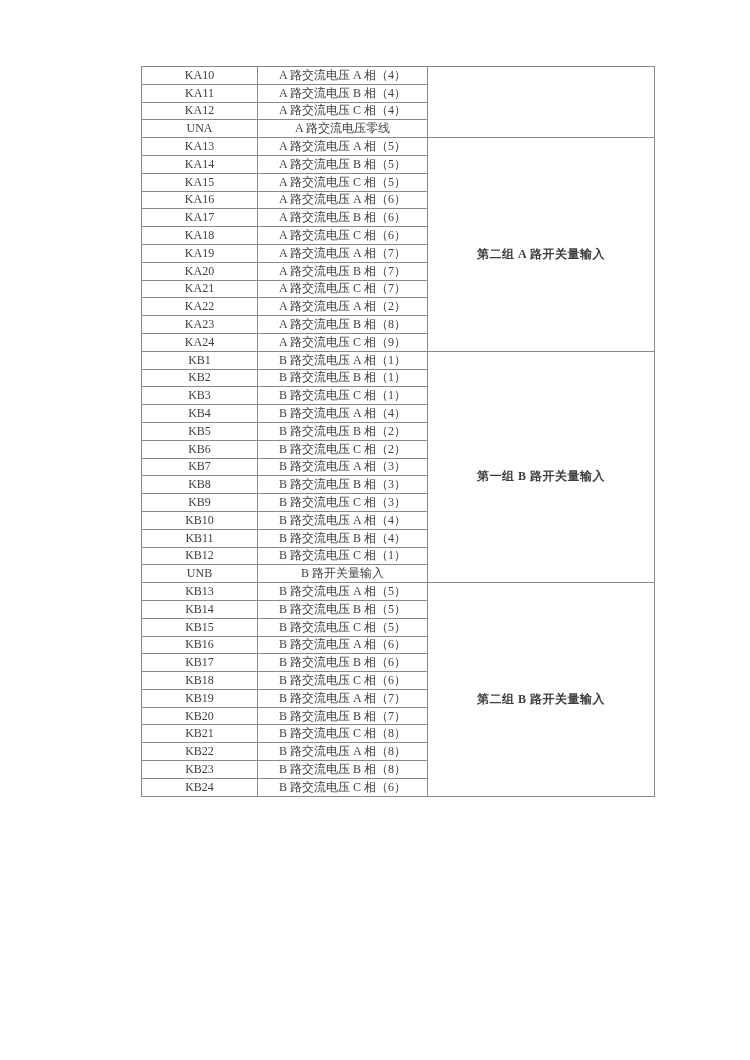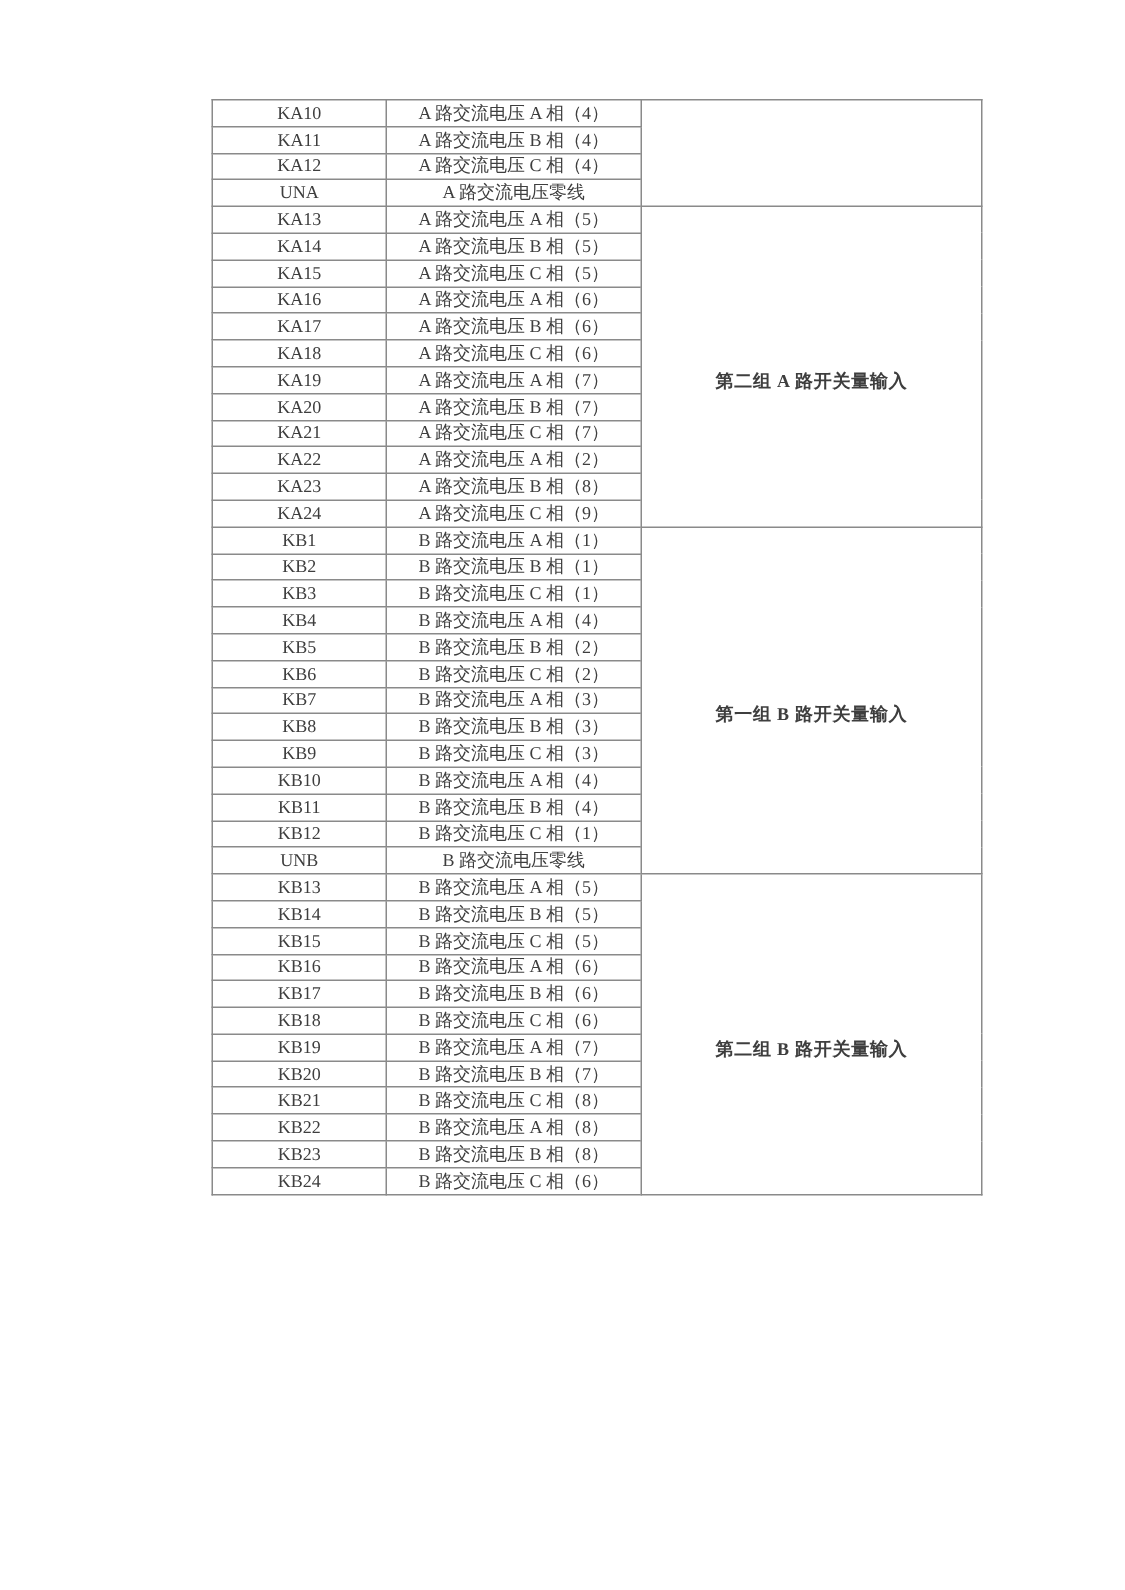--- a/index.html
+++ b/index.html
@@ -189,21 +189,21 @@
         <tr>
           <td>KB11</td>
           <td>B 路交流电压 B 相（4）</td>
         </tr>
         <tr>
           <td>KB12</td>
           <td>B 路交流电压 C 相（1）</td>
         </tr>
         <tr>
           <td>UNB</td>
-          <td>B 路交流电压零线</td>
+          <td>B 路开关量输入</td>
         </tr>
         <tr>
           <td>KB13</td>
           <td>B 路交流电压 A 相（5）</td>
           <td class="group-cell" rowspan="12"><span class="group-label">第二组 B 路开关量输入</span></td>
         </tr>
         <tr>
           <td>KB14</td>
           <td>B 路交流电压 B 相（5）</td>
         </tr>

